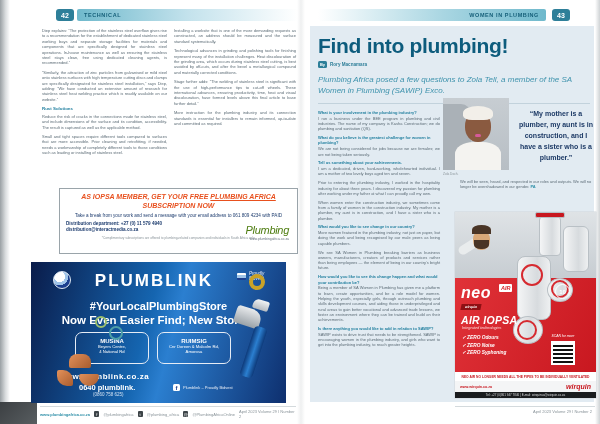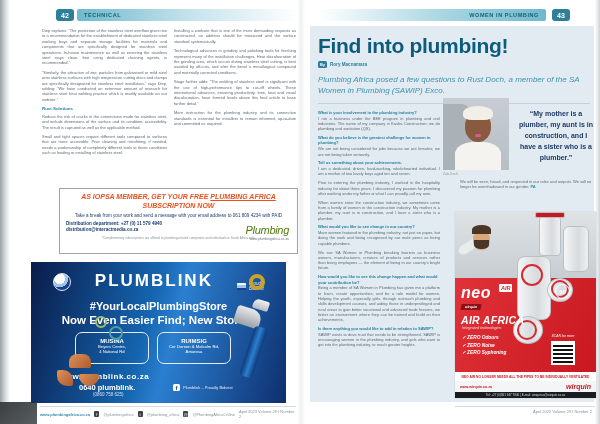--- a/index.html
+++ b/index.html
@@ -29,21 +29,21 @@
   .subs-head { text-align:center; color:#e8501e; font-weight:bold; font-style:italic; font-size:7px; line-height:8.5px; }
   .subs-instr { text-align:center; color:#1d3c6e; font-size:4.6px; margin-top:3px; }
   .subs-contact { color:#1d3c6e; font-size:4.6px; font-weight:bold; line-height:6px; margin-top:3px; }
   .subs-fine { color:#8a949a; font-size:3.2px; text-align:center; margin-top:3px; }
   .pa-logo { position:absolute; right:8px; bottom:12px; text-align:right; }
   .pa-logo .word { color:#4d7c0f; font-weight:normal; font-style:italic; font-size:11px; line-height:13px; letter-spacing:-0.3px; }
   .pa-logo .site { color:#6a7480; font-size:3.4px; }
 
   
   .plb { left:31px; top:262px; width:255px; height:141px; background:linear-gradient(105deg,#0a1c4a 0%,#1565b0 45%,#2b7fd0 55%,#0e2f6e 100%); overflow:hidden; }
-  .plb-logo-row { position:absolute; left:0; top:9px; width:100%; display:flex; align-items:flex-end; justify-content:center; gap:24px; }
+  .plb-logo-row { position:absolute; left:0; top:9px; width:100%; display:flex; align-items:flex-start; justify-content:center; gap:24px; }
   .plb-globe { width:18px; height:18px; border-radius:50%; background:radial-gradient(circle at 35% 30%, #ffffff 0 35%, #9fc4e8 36% 55%, #1b3f8f 56% 100%); border:1px solid #dfe9f5; }
   .plb-word { color:#fff; font-weight:bold; font-size:17px; letter-spacing:2px; }
   .plb-bidvest { color:#e8edf5; font-size:4.5px; font-style:italic; line-height:5px; text-align:left; }
   .plb-flag { width:9px; height:7px; background:linear-gradient(180deg,#fff 0 33%,#9fc4e8 33% 66%,#1b3f8f 66% 100%); border-radius:1px; }
   .plb-hash { position:absolute; left:0; top:38px; width:100%; text-align:center; color:#fff; font-weight:bold; font-size:11px; }
   .plb-line { position:absolute; left:0; top:52px; width:100%; text-align:center; color:#fff; font-weight:bold; font-size:11.5px; }
   .plb-store { position:absolute; top:70px; width:74px; height:32px; border:1px solid #e6ecf5; border-radius:7px; text-align:center; color:#fff; padding-top:5px; }
   .plb-store .nm { font-size:6px; font-weight:bold; }
   .plb-store .ad1 { font-size:4.2px; line-height:5.2px; }
   .plb-site { position:absolute; left:28px; top:110px; color:#fff; font-weight:bold; font-size:8px; letter-spacing:0.5px; }
@@ -234,21 +234,21 @@
 
     <div class="abs panel"></div>
 
     <div class="abs rp-title">Find into plumbing!</div>
 
     <div class="abs byline">
       <span class="by-box">By</span>
       <span class="by-name">Rory Macnamara</span>
     </div>
 
-    <div class="abs intro">Plumbing Africa posed a few questions to Rust Doch, a member of the SA Women in Plumbing (SAWIP) Exco.</div>
+    <div class="abs intro">Plumbing Africa posed a few questions to Zola Tell, a member of the SA Women in Plumbing (SAWIP) Exco.</div>
     <div class="abs rp-hr"></div>
 
     <div class="abs qa-col">
       <div class="qa">
         <div class="q">What is your involvement in the plumbing industry?</div>
         <div class="a">I run a business under the BEE program in plumbing and civil industries. The name of my company is Kasha Construction; we do plumbing and sanitation (QS).</div>
       </div>
       <div class="qa">
         <div class="q">What do you believe is the greatest challenge for women in plumbing?</div>
         <div class="a">We are not being considered for jobs because we are females; we are not being taken seriously.</div>
@@ -310,21 +310,21 @@
       <div class="prod" style="left:92px; top:66px; width:26px; height:24px; border-radius:50%; z-index:2;"></div>
       <div class="prod" style="left:58px; top:104px; width:30px; height:28px; border-radius:50%; z-index:2;"></div>
       <div class="redring" style="left:66px; top:52px; width:22px; height:22px; z-index:3;"></div>
       <div class="redring" style="left:96px; top:68px; width:18px; height:18px; z-index:3;"></div>
       <div class="redring" style="left:62px; top:108px; width:20px; height:20px; z-index:3;"></div>
 
       <div class="neo-word" style="z-index:4;">neo</div>
       <div class="neo-air-tag" style="z-index:4;">AIR</div>
       <div class="neo-10" style="z-index:4;">10</div>
       <div class="neo-ribbon" style="z-index:4;">wirquin</div>
-      <div class="neo-title" style="z-index:4;">AIR AFRICA</div>
+      <div class="neo-title" style="z-index:4;">AIR IOPSA</div>
       <div class="neo-sub" style="z-index:4;">Integrated technologies</div>
 
       <div class="neo-feats" style="z-index:4;">
         <div><span class="chk">✓</span><span>ZERO Odours</span></div>
         <div><span class="chk">✓</span><span>ZERO Noise</span></div>
         <div><span class="chk">✓</span><span>ZERO Syphoning</span></div>
       </div>
 
       <div class="neo-scan" style="z-index:4;">SCAN for more</div>
       <div class="qr" style="z-index:4;"></div>

